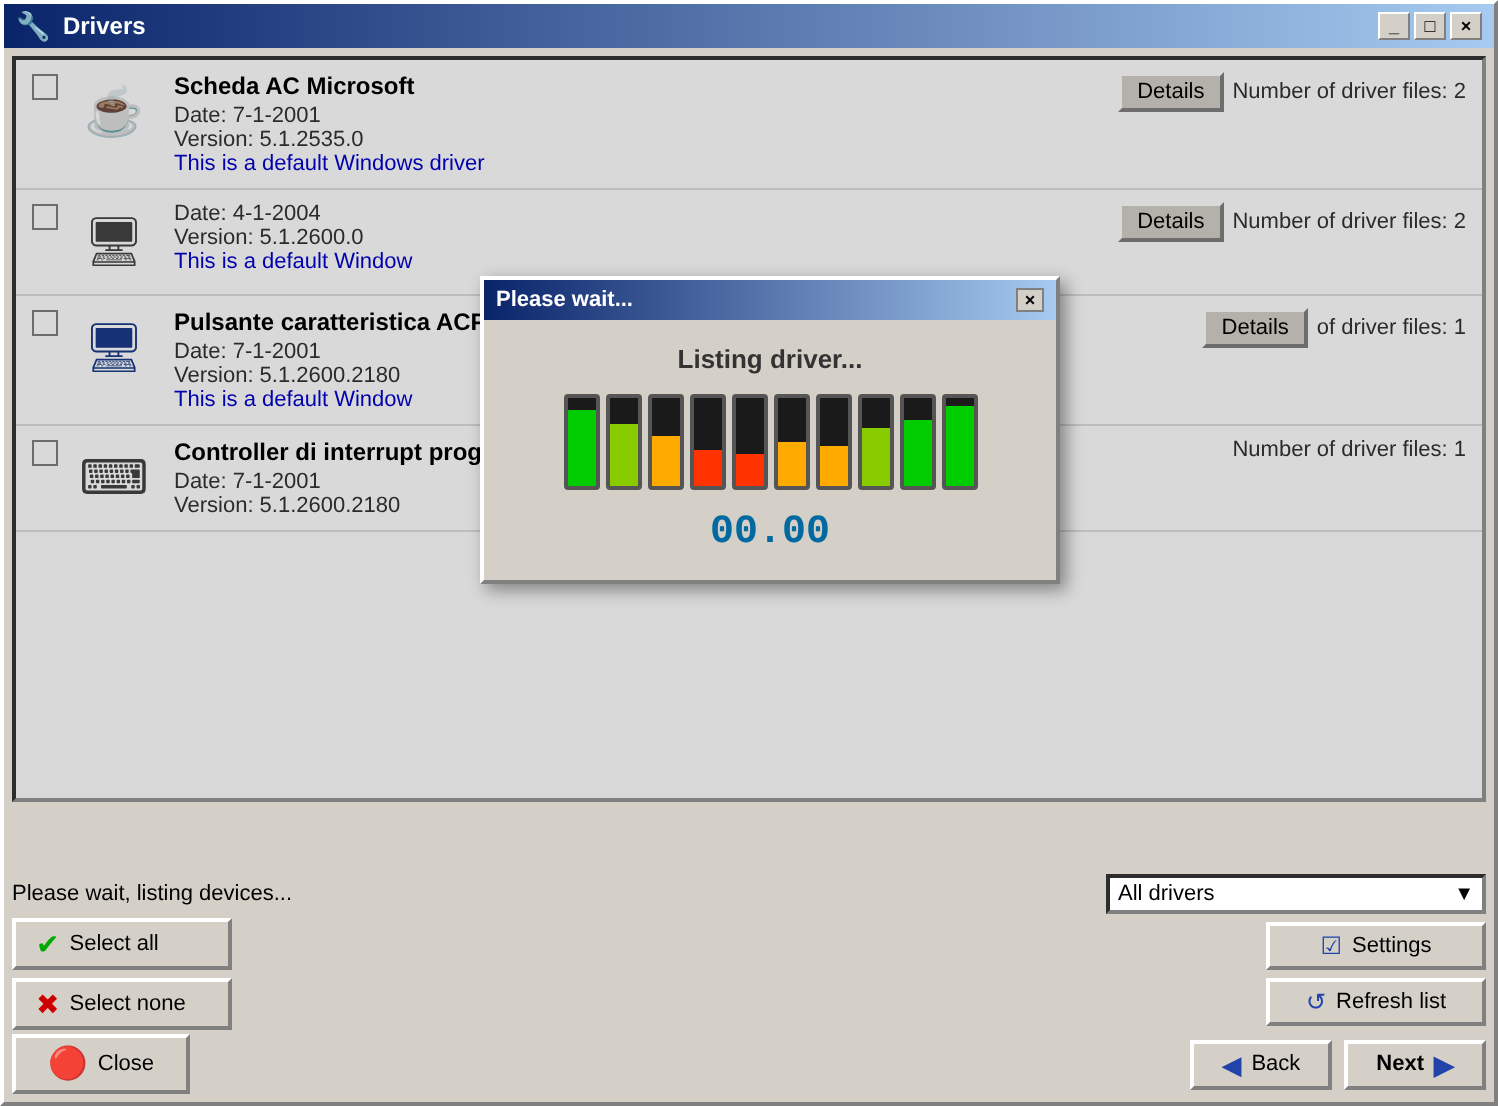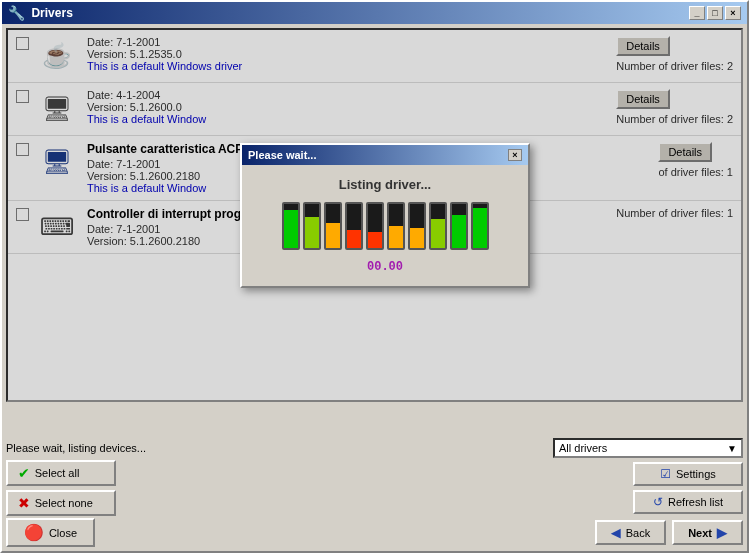--- a/index.html
+++ b/index.html
@@ -255,23 +255,23 @@
 
     
     .indicators-row {
       display: flex;
       gap: 3px;
       align-items: flex-end;
     }
 
     .modal-counter {
       font-family: 'Courier New', monospace;
-      font-size: 12px;
+      font-size: 20px;
       font-weight: bold;
-      color: #a21caf;
+      color: #0369a1;
       text-align: center;
     }
 
     
     .item-row {
       display: flex;
       align-items: flex-start;
       padding: 6px 8px;
       border-bottom: 1px solid #ddd;
       position: relative;
@@ -319,22 +319,22 @@
     }
 
     .item-link {
       font-size: 11px;
       color: #0000cc;
       cursor: pointer;
     }
 
     .item-right {
       display: flex;
-      flex-direction: column;
-      align-items: flex-start;
+      flex-direction: row;
+      align-items: center;
       gap: 4px;
     }
 
     .item-details-btn {
       background: #d4d0c8;
       border: 2px solid #808080;
       border-top-color: #ffffff;
       border-left-color: #ffffff;
       padding: 2px 8px;
       font-size: 11px;
@@ -398,20 +398,21 @@
 
   <div class="window-content">
 
     <div class="list-wrapper">
       <div class="list-scroll">
 
         <div class="item-row">
           <div class="item-checkbox"></div>
           <div class="item-icon teapot-icon">☕</div>
           <div class="item-info">
+            <div class="item-name">Scheda AC Microsoft</div>
             <div class="item-date">Date: 7-1-2001</div>
             <div class="item-version">Version: 5.1.2535.0</div>
             <div class="item-link">This is a default Windows driver</div>
           </div>
           <div class="item-right">
             <button class="item-details-btn">Details</button>
             <div class="item-num-files">Number of driver files: 2</div>
           </div>
         </div>
 

